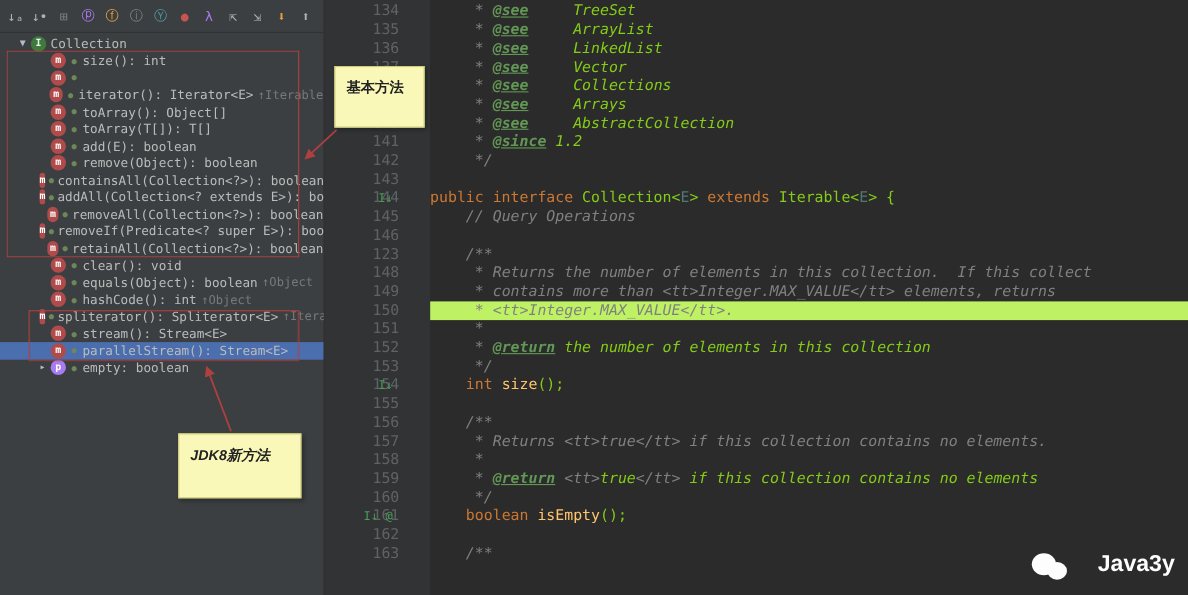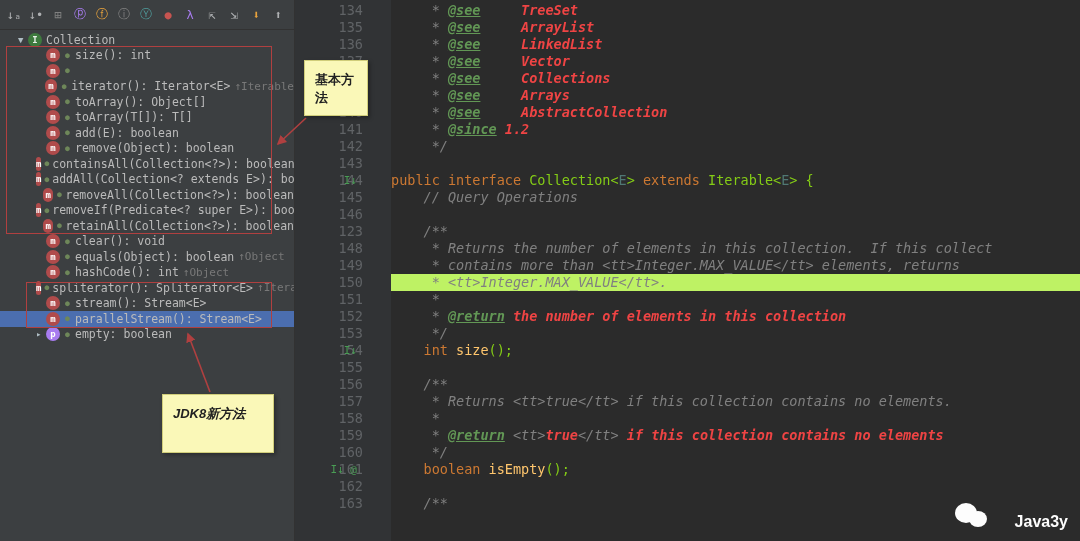--- a/index.html
+++ b/index.html
@@ -113,21 +113,21 @@
 .code {
   flex: 1;
   padding-top: 2px;
   line-height: 17px;
   white-space: pre;
   font-style: italic;
 }
 .code-line { height: 17px; }
 .c-comment { color: #808080; font-style: italic; }
 .c-tag { color: #629755; font-style: italic; font-weight: bold; text-decoration: underline; }
-.c-tag-text { color: #ef4444; font-style: italic; font-weight: bold; }
+.c-tag-text { color: #84cc16; font-style: italic; }
 .c-kw { color: #cc7832; font-style: normal; }
 .c-type { color: #84cc16; font-style: normal; }
 .c-gen { color: #507874; font-style: normal; }
 .c-method { color: #ffc66d; font-style: normal; }
 .c-html { color: #808080; font-style: italic; }
 .highlight-line { background: #bef264; }
 .sticky {
   position: absolute;
   background: #faf8b8;
   border: 1px solid #d0cd7a;
@@ -148,25 +148,25 @@
 .arrow {
   position: absolute;
   z-index: 7;
   pointer-events: none;
 }
 .watermark {
   position: absolute;
   bottom: 10px;
   right: 12px;
   color: #fdfdfd;
-  font-size: 16px;
+  font-size: 21px;
   font-weight: bold;
   font-family: sans-serif;
   display: flex;
-  align-items: flex-end;
+  align-items: flex-start;
   gap: 24px;
 }
 .wm-bubbles {
   position: relative;
   width: 36px;
   height: 30px;
 }
 .wm-bubble {
   position: absolute;
   background: #fdfdfd;
@@ -352,21 +352,21 @@
       <div class="gutter-line" style="position: relative;">161<span class="gutter-mark">I↓ @</span></div>
       <div class="gutter-line">162</div>
       <div class="gutter-line">163</div>
     </div>
   <div class="code" id="code"><div class="code-line">    <span class="c-comment"> * </span><span class="c-tag">@see</span><span class="c-tag-text">     TreeSet</span></div><div class="code-line">    <span class="c-comment"> * </span><span class="c-tag">@see</span><span class="c-tag-text">     ArrayList</span></div><div class="code-line">    <span class="c-comment"> * </span><span class="c-tag">@see</span><span class="c-tag-text">     LinkedList</span></div><div class="code-line">    <span class="c-comment"> * </span><span class="c-tag">@see</span><span class="c-tag-text">     Vector</span></div><div class="code-line">    <span class="c-comment"> * </span><span class="c-tag">@see</span><span class="c-tag-text">     Collections</span></div><div class="code-line">    <span class="c-comment"> * </span><span class="c-tag">@see</span><span class="c-tag-text">     Arrays</span></div><div class="code-line">    <span class="c-comment"> * </span><span class="c-tag">@see</span><span class="c-tag-text">     AbstractCollection</span></div><div class="code-line">    <span class="c-comment"> * </span><span class="c-tag">@since</span><span class="c-tag-text"> 1.2</span></div><div class="code-line">    <span class="c-comment"> */</span></div><div class="code-line"></div><div class="code-line"><span class="c-kw">public interface </span><span class="c-type">Collection&lt;</span><span class="c-gen">E</span><span class="c-type">&gt; </span><span class="c-kw">extends </span><span class="c-type">Iterable&lt;</span><span class="c-gen">E</span><span class="c-type">&gt; {</span></div><div class="code-line">    <span class="c-comment">// Query Operations</span></div><div class="code-line"></div><div class="code-line">    <span class="c-comment">/**</span></div><div class="code-line">    <span class="c-comment"> * Returns the number of elements in this collection.  If this collect</span></div><div class="code-line">    <span class="c-comment"> * contains more than </span><span class="c-html">&lt;tt&gt;</span><span class="c-comment">Integer.MAX_VALUE</span><span class="c-html">&lt;/tt&gt;</span><span class="c-comment"> elements, returns</span></div><div class="code-line highlight-line">    <span class="c-comment"> * </span><span class="c-html">&lt;tt&gt;</span><span class="c-comment">Integer.MAX_VALUE</span><span class="c-html">&lt;/tt&gt;</span><span class="c-comment">.</span></div><div class="code-line">    <span class="c-comment"> *</span></div><div class="code-line">    <span class="c-comment"> * </span><span class="c-tag">@return</span><span class="c-tag-text"> the number of elements in this collection</span></div><div class="code-line">    <span class="c-comment"> */</span></div><div class="code-line">    <span class="c-kw">int </span><span class="c-method">size</span><span class="c-type">();</span></div><div class="code-line"></div><div class="code-line">    <span class="c-comment">/**</span></div><div class="code-line">    <span class="c-comment"> * Returns </span><span class="c-html">&lt;tt&gt;</span><span class="c-comment">true</span><span class="c-html">&lt;/tt&gt;</span><span class="c-comment"> if this collection contains no elements.</span></div><div class="code-line">    <span class="c-comment"> *</span></div><div class="code-line">    <span class="c-comment"> * </span><span class="c-tag">@return</span><span class="c-tag-text"> </span><span class="c-html">&lt;tt&gt;</span><span class="c-tag-text">true</span><span class="c-html">&lt;/tt&gt;</span><span class="c-tag-text"> if this collection contains no elements</span></div><div class="code-line">    <span class="c-comment"> */</span></div><div class="code-line">    <span class="c-kw">boolean </span><span class="c-method">isEmpty</span><span class="c-type">();</span></div><div class="code-line"></div><div class="code-line">    <span class="c-comment">/**</span></div></div>
 </div>
 
 <div class="redbox" style="left:6px; top:46px; width:266px; height:188px;"></div>
 <div class="redbox" style="left:26px; top:282px; width:246px; height:46px;"></div>
 
-<div class="sticky" style="left:304px; top:60px; width:64px; height:56px;">基本方法</div>
+<div class="sticky" style="left:304px; top:60px; width:82px; height:56px;">基本方法</div>
 <div class="sticky" style="left:162px; top:394px; width:112px; height:59px;font-style:italic;">JDK8新方法</div>
 
 <svg class="arrow" style="left:272px; top:112px; width:40px; height:40px;">
   <defs>
       <marker id="ah1" markerWidth="6" markerHeight="6" refX="5" refY="3" orient="auto">
         <path d="M0,0 L6,3 L0,6 Z" fill="#b04040"></path>
       </marker>
     </defs>
   <line x1="34" y1="6" x2="6" y2="32" stroke="#b04040" stroke-width="1.6" marker-end="url(#ah1)"></line>
 </svg>

